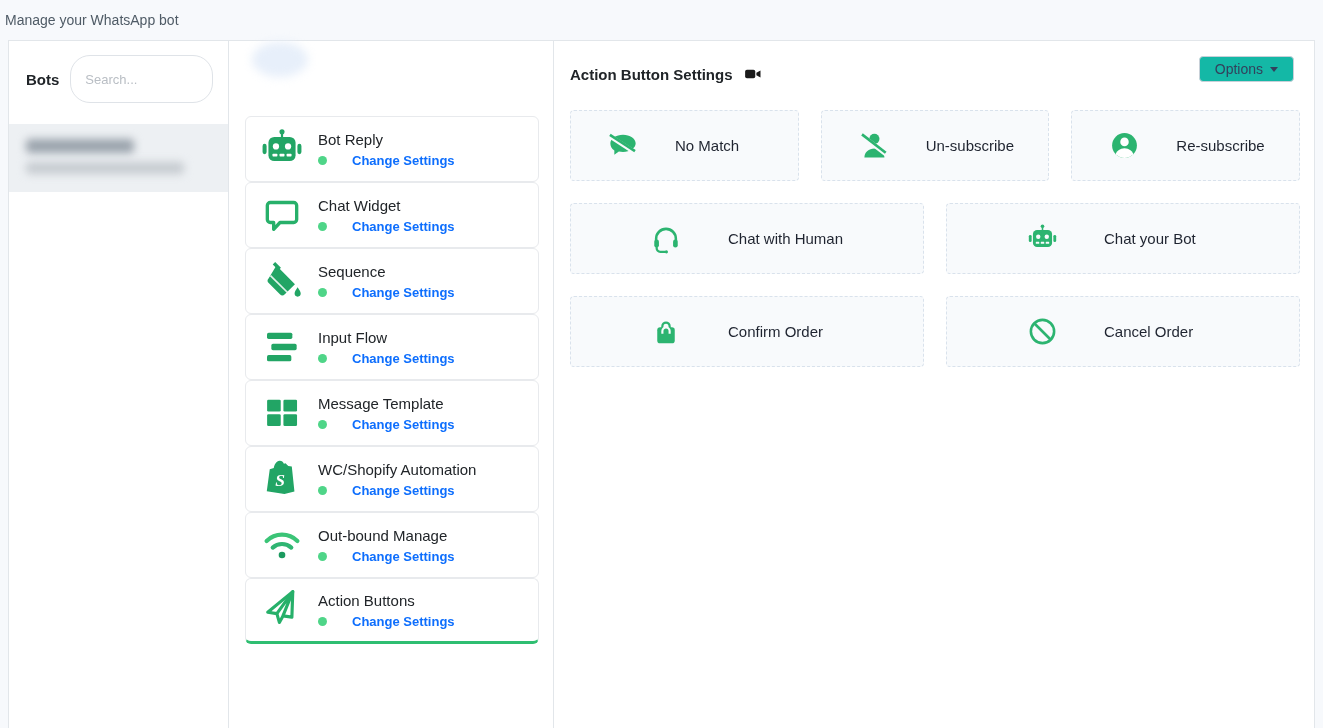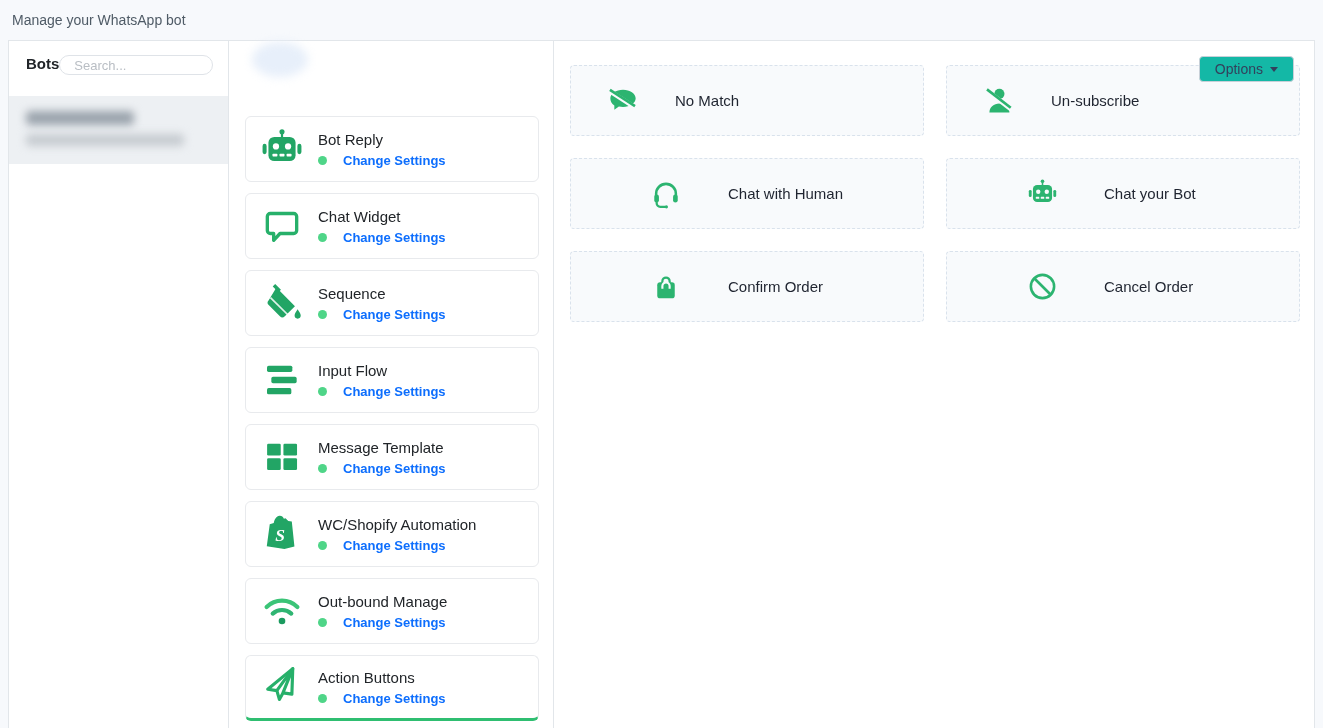--- a/index.html
+++ b/index.html
@@ -1,49 +1,49 @@
 <!DOCTYPE html>
 <html><head>
 <meta charset="utf-8">
 <style>
   * { margin:0; padding:0; box-sizing:border-box; }
   html,body { width:1323px; height:728px; overflow:hidden;
     font-family:"Liberation Sans", sans-serif; background:#f7f9fc; }
 
-  .topbar { height:40px; display:flex; align-items:center; padding-left:12px;text-align:right; }
+  .topbar { height:40px; display:flex; align-items:center; padding-left:5px;text-align:right; }
   .topbar .ptitle { font-size:14px; color:#4f5b66; }
 
   .main-card { position:absolute; left:8px; top:40px; width:1307px; height:688px;
     background:#fff; border:1px solid #e2e6ea; border-bottom:none; display:flex; }
 
   
   .sidebar { width:220px; border-right:1px solid #e2e6ea; flex:none; }
-  .sidebar-head { display:flex; padding:14px 15px 14px 17px; }
+  .sidebar-head { display:flex; align-items:center; gap:11px; padding:14px 15px 14px 17px; }
   .bots-label { font-size:15px; font-weight:700; color:#212529; }
-  .search { flex:1; min-width:0; height:20px; border:1px solid #dfe3e8; border-radius:20px;
+  .search { flex:1; min-width:0; height:48px; border:1px solid #dfe3e8; border-radius:20px;
     padding:0 14px; font-size:13px; color:#495057; outline:none;
     font-family:"Liberation Sans", sans-serif; }
   .search::placeholder { color:#b9bec4; }
   .bot-item { margin-top:7px; height:68px; background:#edf0f3; padding:15px 0 0 17px; cursor:pointer; }
   .blur-line { border-radius:4px; filter:blur(4px); }
   .blur-line.l1 { width:108px; height:14px; background:#9aa3ac; }
   .blur-line.l2 { width:158px; height:12px; background:#c6cbd0; margin-top:9px; }
 
   
   .features { width:325px; flex:none; border-right:1px solid #e2e6ea; position:relative;
     padding:75px 14px 0 16px; }
   .blob { position:absolute; left:23px; top:1px; width:56px; height:35px; border-radius:50%;
     background:#e7effa; filter:blur(5px); }
   .fcard { height:66px; border:1px solid #e8eaed; border-radius:6px; background:#fff;
-    display:flex; align-items:center; padding-left:13px; margin-bottom:11px; cursor:pointer; }
+    display:flex; align-items:center; padding-left:13px; cursor:pointer; }
   .fcard.active { border-bottom:3px solid #2fbe71; }
   .ficon { width:46px; height:46px; flex:none; display:flex; align-items:center;
     justify-content:center; margin-right:13px; }
   .ftitle { font-size:15px; font-weight:500; color:#212529; }
-  .flink { display:flex; align-items:center; gap:16px; margin-top:5px; }
+  .flink { display:flex; align-items:center; gap:25px; margin-top:5px; }
   .dot { width:9px; height:9px; border-radius:50%; background:#4fd588; flex:none; }
   .flink a { font-size:13px; font-weight:700; color:#0d6efd; text-decoration:none; cursor:pointer; }
 
   
   .panel { flex:1; position:relative; padding:24px 14px 0 16px; }
   .panel-head { display:flex; align-items:center; gap:12px; margin-bottom:27px; }
   .panel-title { font-size:15px; font-weight:700; color:#212529; }
   .options-btn { position:absolute; top:15px; right:20px; height:26px; padding:0 15px;
     background:#14b8a6; border:1px solid #c8d0d8; border-radius:4px; font-size:14px;
     color:#33415c; display:flex; align-items:center; gap:7px; cursor:pointer;
@@ -226,20 +226,29 @@
         <div class="ftitle">Action Buttons</div>
         <div class="flink">
             <span class="dot"></span>
           <a>Change Settings</a>
           </div>
       </div>
     </div>
   </section>
 
   <section class="panel">
+    <div class="panel-head">
+      <span class="panel-title">Action Button Settings</span>
+      <span>
+        <svg width="18" height="18" viewBox="0 0 24 24" fill="#1a1a1a">
+          <rect x="1.5" y="6.2" width="13.5" height="11.6" rx="2.4"></rect>
+          <path d="M16.5 10.4 22 7.4v9.2l-5.5-3z"></path>
+        </svg>
+      </span>
+    </div>
 
     <button class="options-btn">
       <span>Options</span>
       <span class="caret"></span>
     </button>
 
     <div class="arow r1">
       <div class="acard">
         <span class="aicon">
           <svg width="32" height="32" viewBox="0 0 24 24">
@@ -255,20 +264,35 @@
           <svg width="32" height="32" viewBox="0 0 24 24">
             <g fill="#2cb470">
               <circle cx="12.3" cy="6.6" r="3.8"></circle>
               <path d="M4.8 20.6c0-4.1 3.4-6.8 7.5-6.8s7.5 2.7 7.5 6.8z"></path>
             </g>
             <path d="M3.4 4.6 21.2 18.4" stroke="#f8fafc" stroke-width="3.4"></path>
             <path d="M3 3.3 20.8 17.1" stroke="#2cb470" stroke-width="2"></path>
           </svg>
         </span>
         <span class="alabel">Un-subscribe</span>
+      </div>
+      <div class="acard">
+        <span class="aicon">
+          <svg width="31" height="31" viewBox="0 0 24 24">
+            <defs>
+                <clipPath id="ucc">
+                  <circle cx="12" cy="12" r="9.6"></circle>
+                </clipPath>
+              </defs>
+            <circle cx="12" cy="12" r="9.6" fill="#2cb470"></circle>
+            <circle cx="12" cy="9.2" r="3.3" fill="#fff"></circle>
+            <path d="M12 14.1c-3.5 0-6.4 2.3-7.2 5.4a9.6 9.6 0 0 0 14.4 0c-.8-3.1-3.7-5.4-7.2-5.4z" fill="#fff" clip-path="url(#ucc)"></path>
+          </svg>
+        </span>
+        <span class="alabel">Re-subscribe</span>
       </div>
     </div>
 
     <div class="arow r2">
       <div class="acard">
         <span class="aicon">
           <svg width="32" height="32" viewBox="0 0 24 24">
             <path d="M4.6 14v-2.2a7.4 7.4 0 0 1 14.8 0V14" fill="none" stroke="#2cb470" stroke-width="1.9"></path>
             <rect x="3.2" y="12.4" width="3.5" height="6" rx="1.75" fill="#2cb470"></rect>
             <rect x="17.3" y="12.4" width="3.5" height="6" rx="1.75" fill="#2cb470"></rect>

